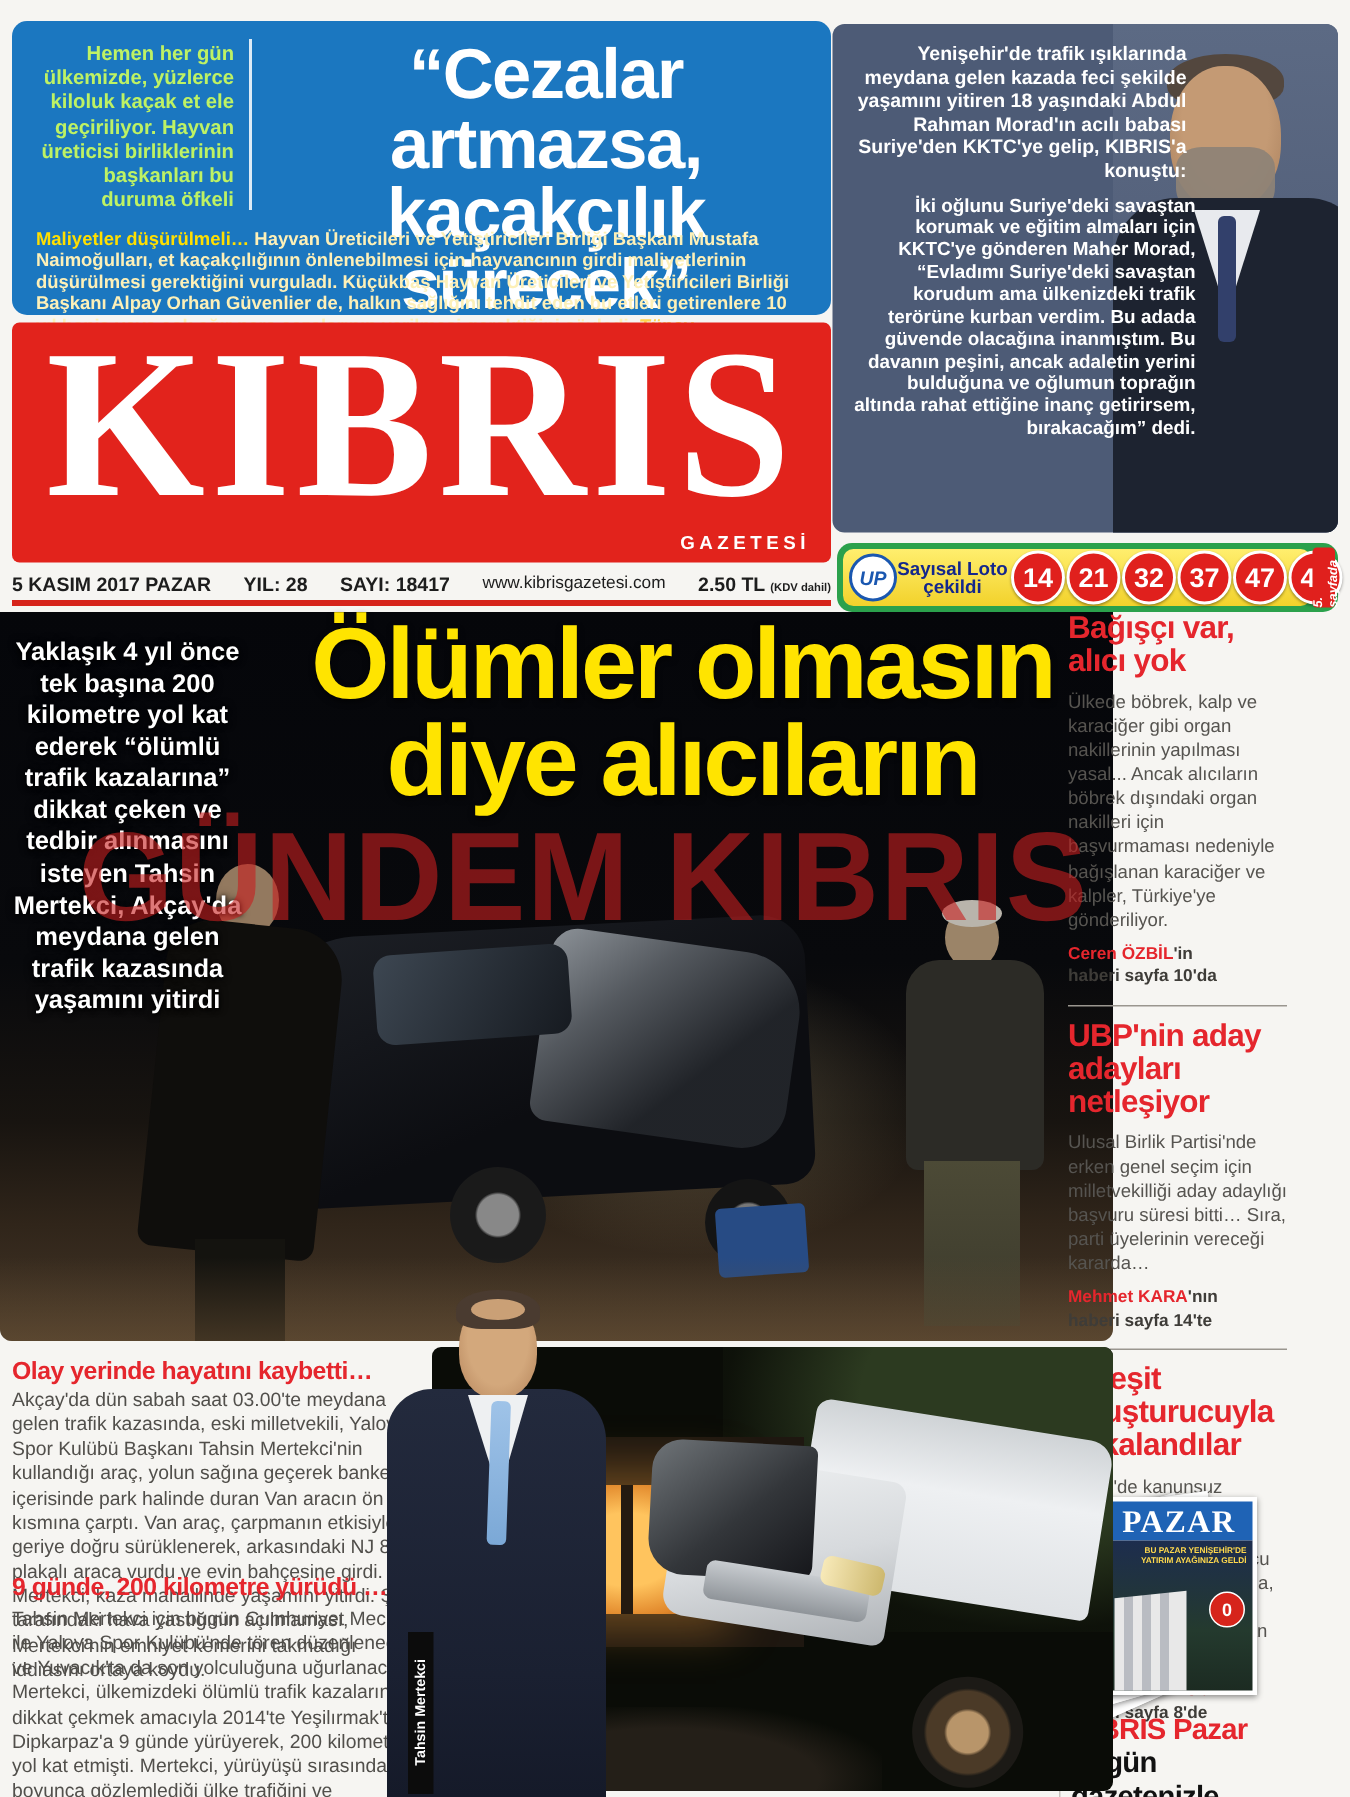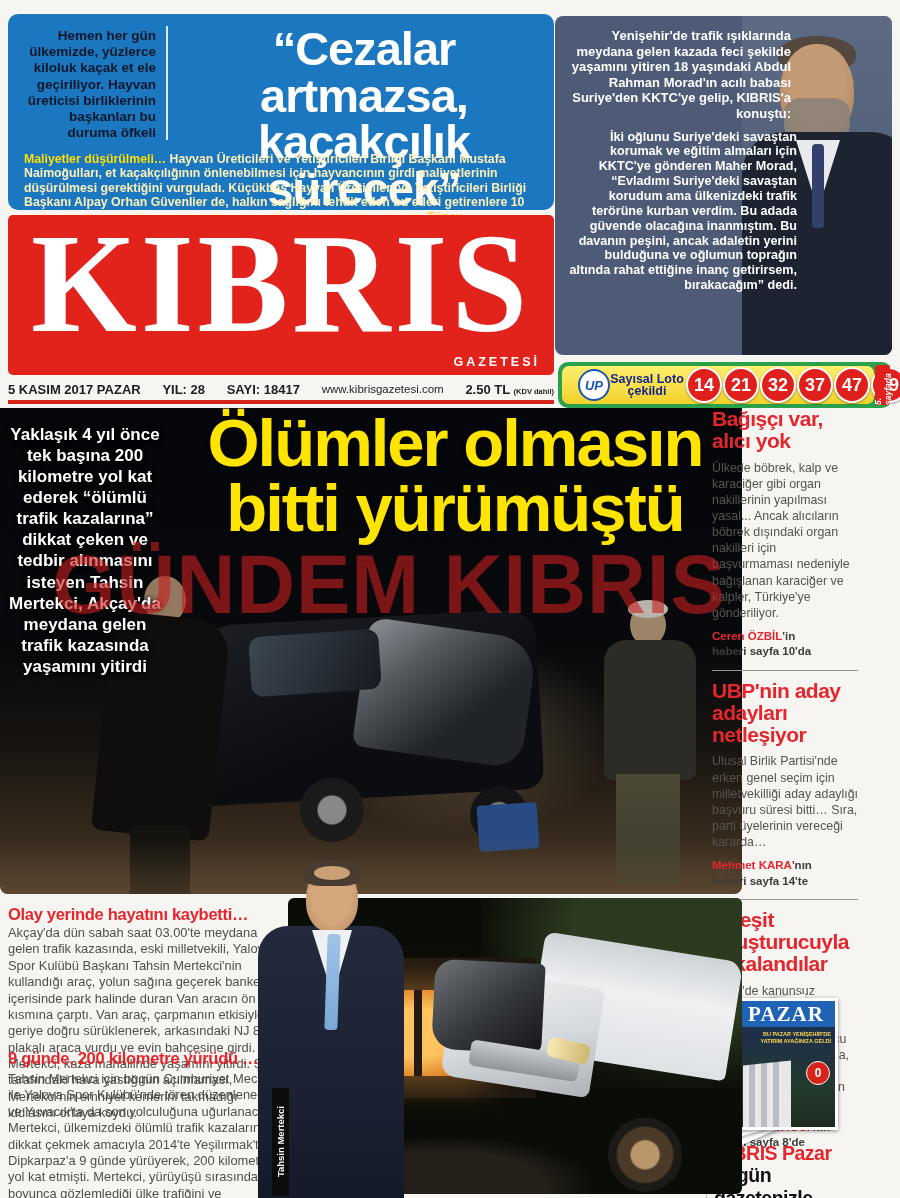--- a/index.html
+++ b/index.html
@@ -2,21 +2,21 @@
 <html><head>
 <meta charset="utf-8">
 <style>
   html,body{margin:0;padding:0;}
   body{width:900px;height:1198px;position:relative;background:#f6f5f2;font-family:"Liberation Sans",sans-serif;overflow:hidden;}
   .abs{position:absolute;}
 
   
   .box-smug{left:8px;top:14px;width:546px;height:196px;background:#1b77c0;border-radius:10px;z-index:2;}
   .smug-top{position:absolute;left:0;top:0;width:100%;height:132px;display:flex;}
-  .smug-intro{width:132px;padding:14px 4px 0 16px;text-align:right;color:#0f172a;font-weight:bold;font-size:13.5px;line-height:1.2;}
+  .smug-intro{width:132px;padding:14px 4px 0 16px;text-align:right;color:#bef264;font-weight:bold;font-size:13.5px;line-height:1.2;}
   .smug-div{width:2px;background:rgba(255,255,255,.85);margin:12px 6px 6px 6px;}
   .smug-head{flex:1;color:#fff;font-weight:bold;font-size:47px;line-height:.99;text-align:center;padding-top:12px;letter-spacing:-1px;}
   .smug-strip{position:absolute;left:0;top:136px;width:100%;padding:2px 14px 0 16px;box-sizing:border-box;font-size:12.3px;line-height:1.17;color:#fdf0b8;font-weight:bold;}
   .smug-strip .lead{color:#ffdf00;}
   .smug-strip .byl{color:#ffd34d;font-style:italic;}
 
   
   .box-syria{left:555px;top:16px;width:337px;height:339px;background:#4d5b76;border-radius:8px;overflow:hidden;z-index:2;}
   .sy-man{position:absolute;right:0;top:0;width:150px;height:100%;}
   .sy-bg{position:absolute;inset:0;background:linear-gradient(180deg,#5c6a84 0%,#55627c 40%,#43506a 100%);}
@@ -38,21 +38,21 @@
 
   
   .dateline{left:8px;top:378px;width:546px;height:22px;display:flex;justify-content:space-between;align-items:center;font-size:13px;font-weight:bold;color:#1d1d1d;}
   .dateline .web{font-weight:normal;font-size:11.5px;}
   .dateline .kdv{font-size:7.5px;}
   .red-rule{left:8px;top:400px;width:546px;height:4px;background:#d6241b;}
 
   
   .lotto{left:558px;top:362px;width:334px;height:46px;background:#2ba14c;border-radius:10px;display:flex;align-items:center;padding:0;z-index:3;}
   .lotto-inner{position:absolute;left:4px;top:4px;right:18px;bottom:4px;background:linear-gradient(180deg,#ffee6e,#f2d22b);border-radius:7px;display:flex;align-items:center;padding:0 2px;}
-  .up-logo{width:28px;height:28px;background:#fff;border:2px solid #1a57b0;border-radius:50%;color:#1a57b0;font-weight:bold;font-style:italic;font-size:13px;display:flex;align-items:center;justify-content:center;flex:0 0 auto;margin-left:14px;}
+  .up-logo{width:28px;height:28px;background:#fff;border:2px solid #1a57b0;border-radius:50%;color:#1a57b0;font-weight:bold;font-style:italic;font-size:13px;display:flex;align-items:center;justify-content:center;flex:0 0 auto;margin-left:2px;}
   .lotto-label{color:#14278c;font-weight:bold;font-size:12.5px;line-height:1.0;text-align:center;width:74px;flex:0 0 auto;}
   .lotto-balls{display:flex;gap:1px;margin-left:2px;}
   .ball{width:36px;height:36px;border-radius:50%;background:#e0201d;border:2px solid #fff;box-sizing:border-box;color:#fff;font-weight:bold;font-size:18px;display:flex;align-items:center;justify-content:center;box-shadow:0 1px 2px rgba(0,0,0,.4);}
   .lotto-tab{position:absolute;right:2px;top:3px;bottom:3px;width:15px;background:#e0201d;border-radius:3px;display:flex;align-items:center;justify-content:center;}
   .vtext{writing-mode:vertical-rl;transform:rotate(180deg);}
   .lotto-tab span{color:#fff;font-size:8.5px;font-weight:bold;font-style:italic;}
 
   
   .main-photo{left:0;top:408px;width:742px;height:486px;background:linear-gradient(180deg,#05060a 0%,#08090c 48%,#181410 70%,#30251a 84%,#453728 100%);border-radius:0 0 8px 8px;overflow:hidden;z-index:1;}
   .mp-glow{position:absolute;left:300px;top:230px;width:320px;height:200px;background:radial-gradient(ellipse,rgba(255,230,170,.22),rgba(0,0,0,0) 70%);}
@@ -223,21 +223,21 @@
       <div class="b"></div>
       <div class="legs"></div>
     </div>
   <div class="mp-debris"></div>
   <div class="mp-dirt"></div>
 </div>
 
 <div class="abs side-text">Yaklaşık 4 yıl önce tek başına 200 kilometre yol kat ederek “ölümlü trafik kazalarına” dikkat çeken ve tedbir alınmasını isteyen Tahsin Mertekci, Akçay'da meydana gelen trafik kazasında yaşamını yitirdi</div>
 <div class="abs main-head">
   <span>Ölümler olmasın</span><br>
-  <span>bitti yürümüştü</span>
+  <span>diye alıcıların</span>
 </div>
 <div class="abs watermark">GÜNDEM KIBRIS</div>
 
 <div class="abs sidebar">
   <div class="sb-rule"></div>
 
   <div>
     <div class="sb-h">Bağışçı var, alıcı yok</div>
     <div class="sb-b">Ülkede böbrek, kalp ve karaciğer gibi organ nakillerinin yapılması yasal... Ancak alıcıların böbrek dışındaki organ nakilleri için başvurmaması nedeniyle bağışlanan karaciğer ve kalpler, Türkiye'ye gönderiliyor.</div>
     <div class="sb-byl">

